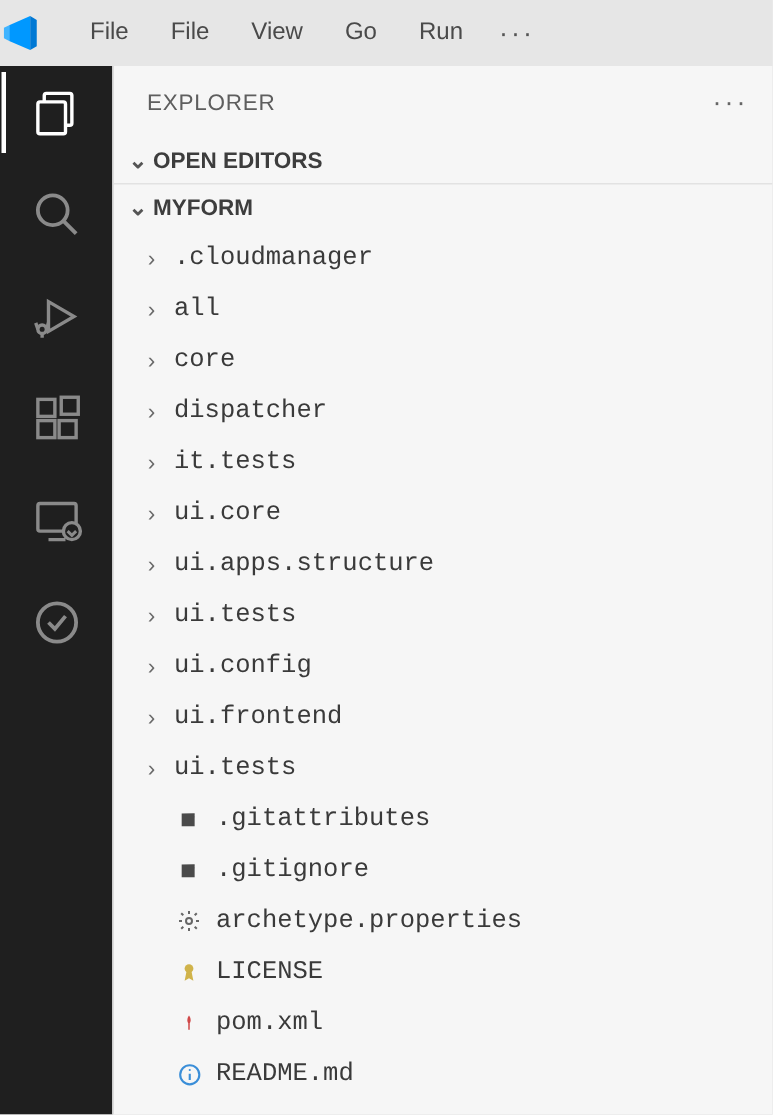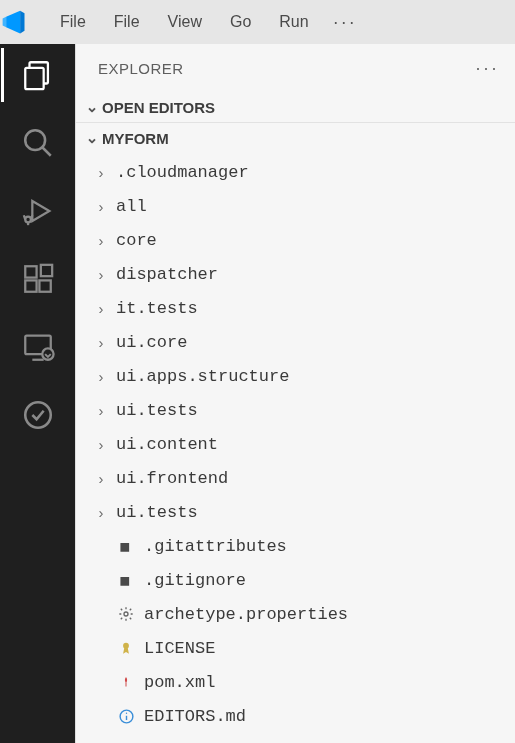--- a/index.html
+++ b/index.html
@@ -208,21 +208,21 @@
         <div class="tree-row">
           <span class="chev">›</span>
           <span class="label">ui.apps.structure</span>
         </div>
         <div class="tree-row">
           <span class="chev">›</span>
           <span class="label">ui.tests</span>
         </div>
         <div class="tree-row">
           <span class="chev">›</span>
-          <span class="label">ui.content</span>
+          <span class="label">ui.config</span>
         </div>
         <div class="tree-row">
           <span class="chev">›</span>
           <span class="label">ui.frontend</span>
         </div>
         <div class="tree-row">
           <span class="chev">›</span>
           <span class="label">ui.tests</span>
         </div>
         <div class="tree-row">
@@ -267,18 +267,18 @@
         </div>
         <div class="tree-row">
           <span class="chev"></span>
           <span class="file-icon icon-info">
             <svg width="17" height="17" viewBox="0 0 24 24" fill="none" stroke="currentColor" stroke-width="2">
               <circle cx="12" cy="12" r="9"></circle>
               <line x1="12" y1="11" x2="12" y2="17"></line>
               <circle cx="12" cy="7.5" r="1" fill="currentColor" stroke="none"></circle>
             </svg>
           </span>
-          <span class="label">EDITORS.md</span>
+          <span class="label">README.md</span>
         </div>
       </div>
   </div>
 
 </div>
 
 </body></html>

